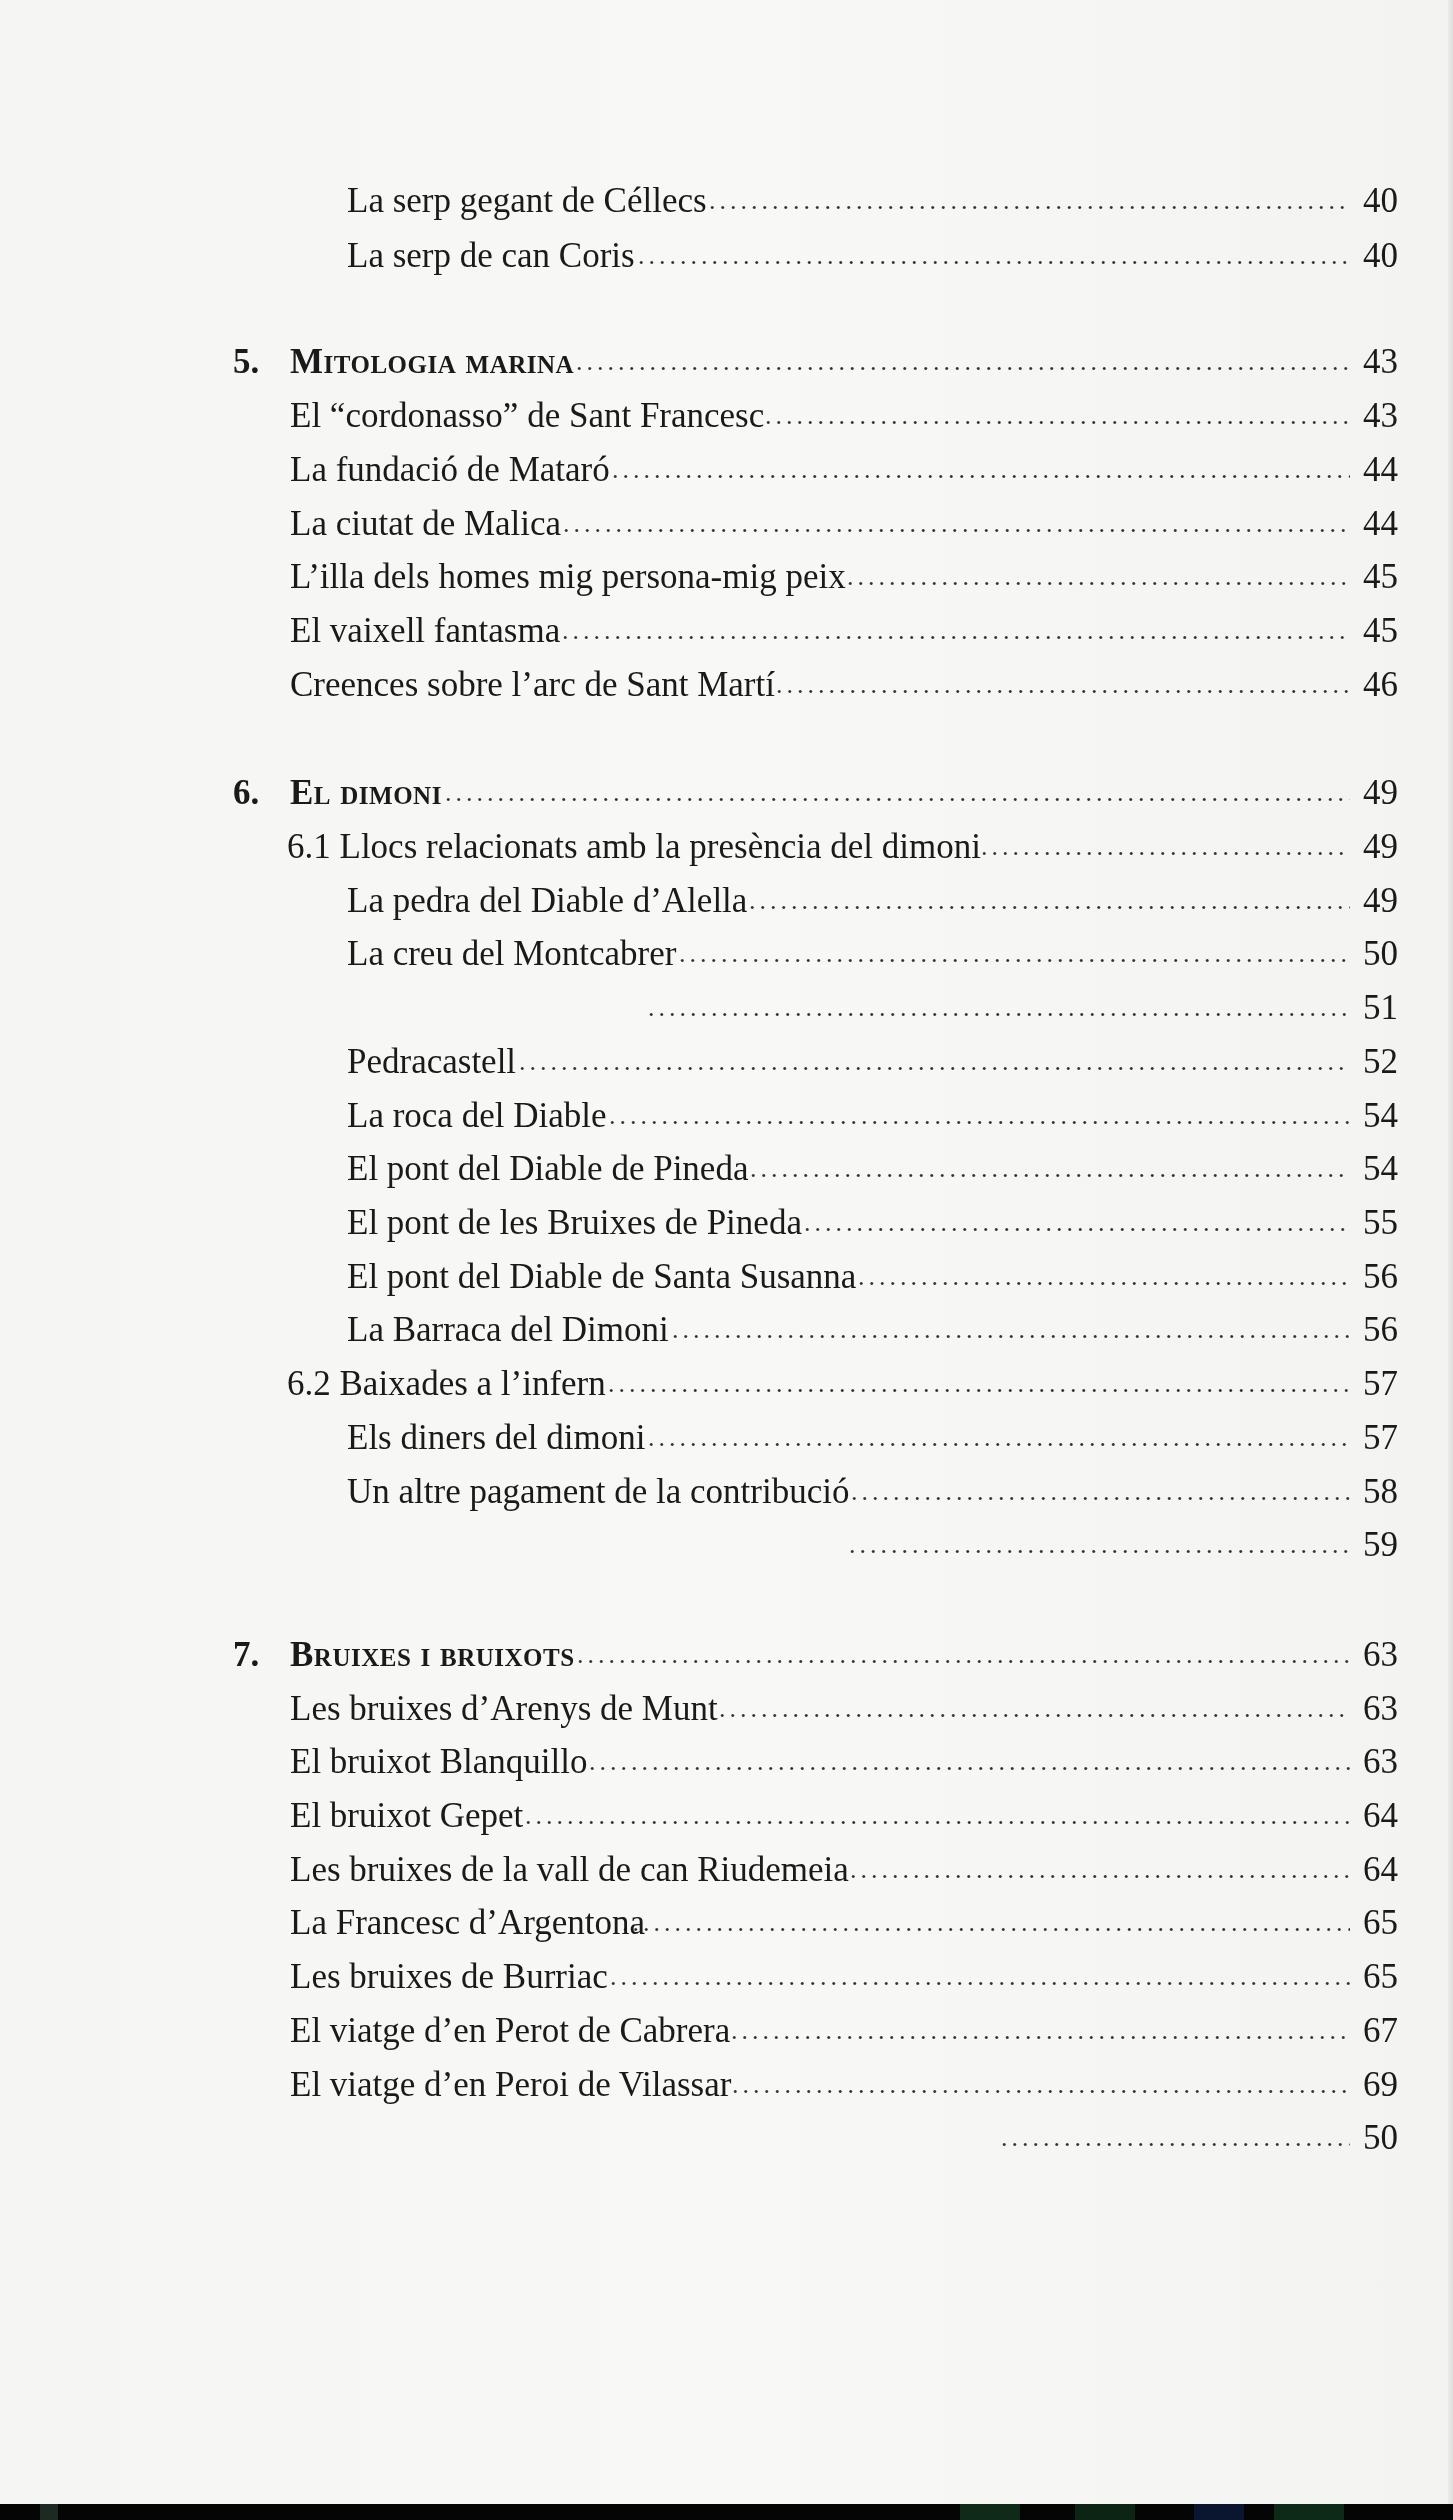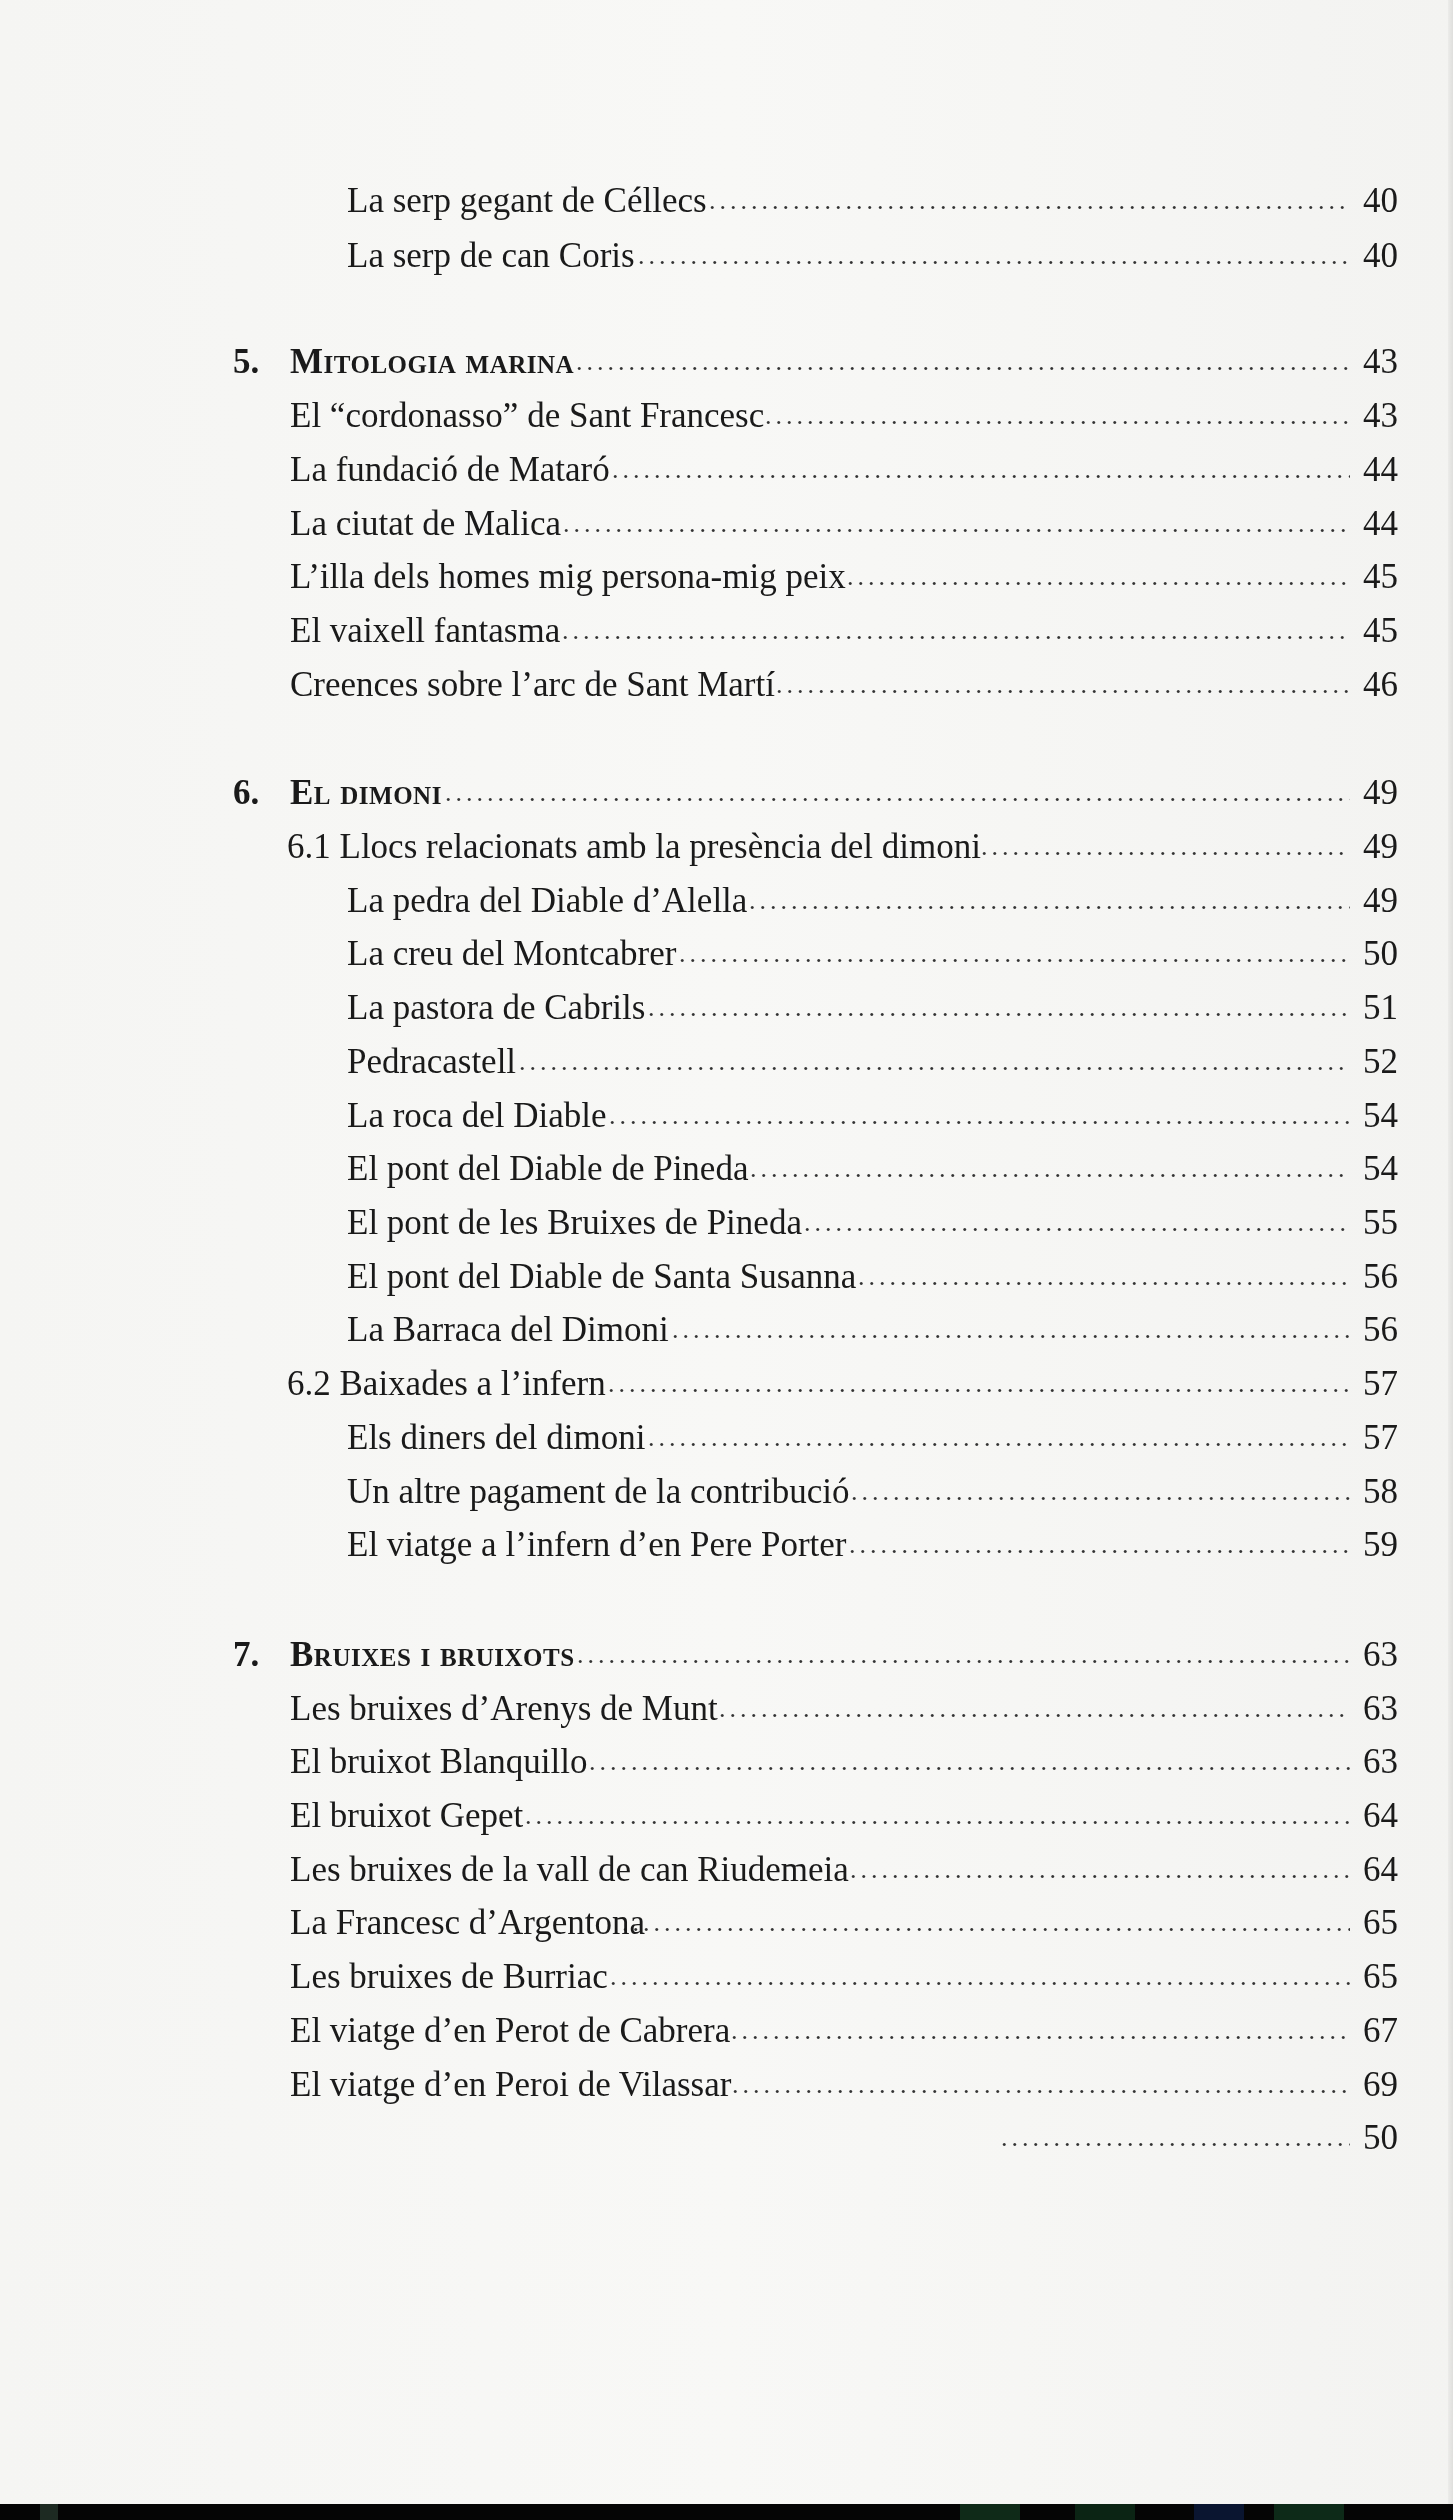--- a/index.html
+++ b/index.html
@@ -119,21 +119,20 @@
         <span class="title">La pedra del Diable d’Alella</span>
         <span class="page-no">49</span>
       </div>
       <div class="row lvl2" style="top: 927px;">
         <span class="leader" style="left: 679px; right: auto; width: 672px;">......................................................................</span>
         <span class="title">La creu del Montcabrer</span>
         <span class="page-no">50</span>
       </div>
       <div class="row lvl2" style="top: 981px;">
         <span class="leader" style="left: 648px; right: auto; width: 702px;">.........................................................................</span>
-        <span class="title">La pastora de Cabrils</span>
         <span class="page-no">51</span>
       </div>
       <div class="row lvl2" style="top: 1035px;">
         <span class="leader" style="left: 519px; right: auto; width: 831px;">......................................................................................</span>
         <span class="title">Pedracastell</span>
         <span class="page-no">52</span>
       </div>
       <div class="row lvl2" style="top: 1089px;">
         <span class="leader" style="left: 609px; right: auto; width: 741px;">.............................................................................</span>
         <span class="title">La roca del Diable</span>
@@ -169,21 +168,20 @@
         <span class="title">Els diners del dimoni</span>
         <span class="page-no">57</span>
       </div>
       <div class="row lvl2" style="top: 1465px;">
         <span class="leader" style="left: 851px; right: auto; width: 499px;">.....................................................</span>
         <span class="title">Un altre pagament de la contribució</span>
         <span class="page-no">58</span>
       </div>
       <div class="row lvl2" style="top: 1518px;">
         <span class="leader" style="left: 849px; right: auto; width: 501px;">.....................................................</span>
-        <span class="title">El viatge a l’infern d’en Pere Porter</span>
         <span class="page-no">59</span>
       </div>
       <div class="row lvl0" style="top: 1628px;">
         <span class="num-label">7.</span>
         <span class="leader" style="left: 577px; right: auto; width: 773px;">................................................................................</span>
         <span class="title heading">Bruixes i bruixots</span>
         <span class="page-no">63</span>
       </div>
       <div class="row lvl1" style="top: 1682px;">
         <span class="leader" style="left: 719px; right: auto; width: 631px;">..................................................................</span>

